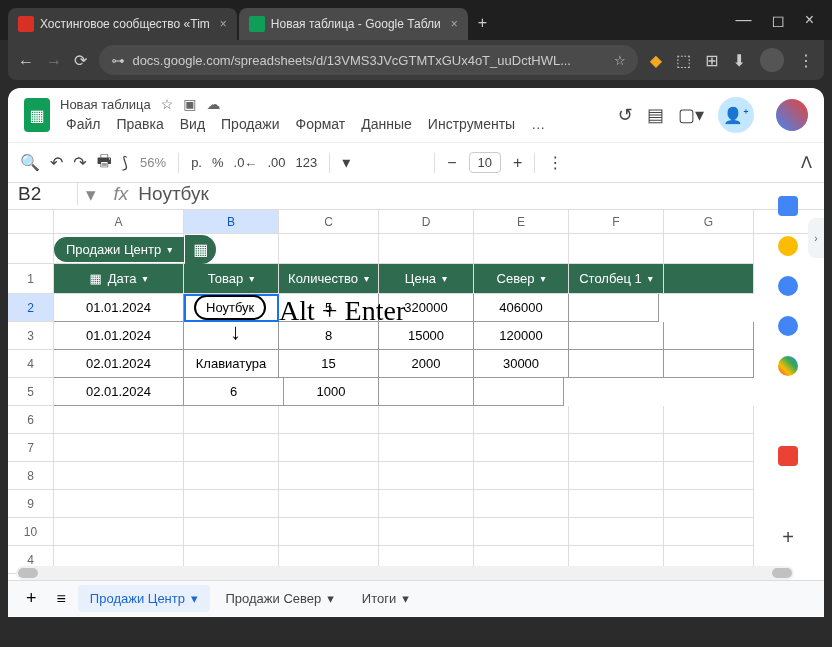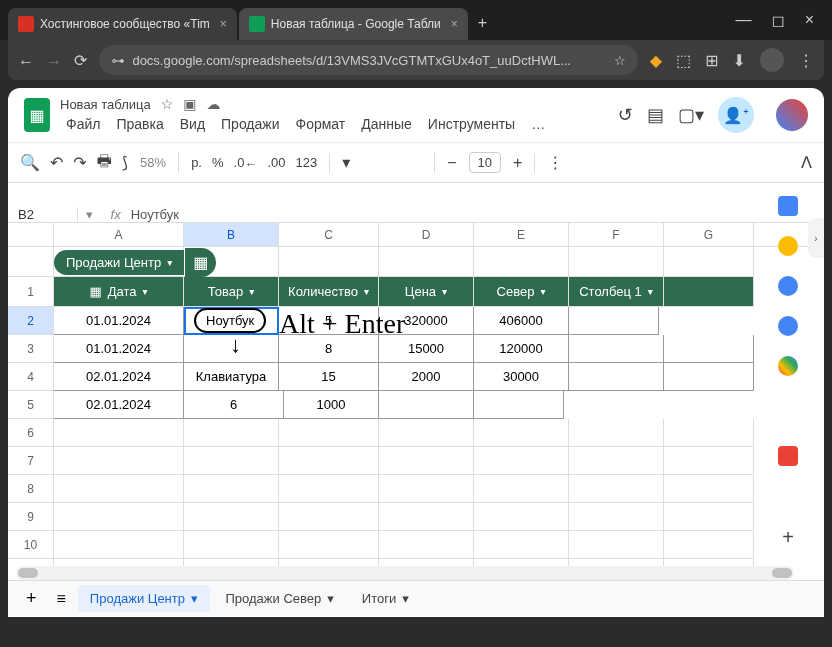--- a/index.html
+++ b/index.html
@@ -26,21 +26,21 @@
 .menubar{display:flex;gap:4px;font-size:14px;color:#444;margin-top:2px}
 .menuitem{padding:2px 6px}
 .header-right{display:flex;gap:14px;align-items:center}
 .hicon{color:#444;font-size:18px}
 .share-btn{width:36px;height:36px;border-radius:50%;background:#c2e7ff;display:flex;align-items:center;justify-content:center;color:#0b57d0}
 .avatar{width:32px;height:32px;border-radius:50%;background:linear-gradient(45deg,#4285f4,#ea4335);margin-left:8px}
 .toolbar{height:40px;border-top:1px solid #eee;display:flex;align-items:center;padding:0 12px;gap:12px;color:#444}
 .tool-group{display:flex;gap:10px;align-items:center}
 .divider{width:1px;height:20px;background:#ddd}
 .zoom-box{border:1px solid #ccc;border-radius:4px;padding:2px 8px;font-size:13px;display:flex;align-items:center;gap:4px}
-.fx-row{height:41px;border-top:1px solid #ddd;border-bottom:1px solid #ddd;display:flex;align-items:flex-end;font-size:13px}
+.fx-row{height:28px;border-top:1px solid #ddd;border-bottom:1px solid #ddd;display:flex;align-items:flex-start;font-size:19px}
 .cellref{width:70px;padding-left:10px;color:#333;border-right:1px solid #ddd}
 .fx-label{padding:0 10px;color:#888;font-style:italic}
 .fx-val{color:#555}
 .sheet-area{position:relative;height:380px;overflow:hidden}
 .colheads{display:flex;height:24px;background:#fff;border-bottom:1px solid #ddd}
 .corner{width:46px;border-right:1px solid #ddd}
 .colhead{border-right:1px solid #ddd;text-align:center;font-size:12px;color:#666;line-height:24px}
 .colhead.sel{background:#d3e3fd;color:#0b57d0}
 .chip-row{display:flex;height:30px;align-items:center;position:absolute;left:46px;top:24px}
 .chip{background:#2e6b4f;color:#fff;padding:5px 12px;border-radius:16px 0 0 16px;font-size:13px;display:flex;align-items:center;gap:6px}
@@ -147,21 +147,21 @@
   </div>
 
   <div class="toolbar">
     <div class="tool-group">
       <span>🔍</span>
       <span>↶</span>
       <span>↷</span>
       <span>🖶</span>
       <span>⟆</span>
     </div>
-    <span style="font-size:13px;color:#888">58%</span>
+    <span style="font-size:13px;color:#888">56%</span>
     <div class="divider"></div>
     <div class="tool-group" style="font-size:13px">
       <span>р.</span>
       <span>%</span>
       <span>.0←</span>
       <span>.00</span>
       <span>123</span>
     </div>
     <div class="divider"></div>
     <span style="width:80px">▾</span>

